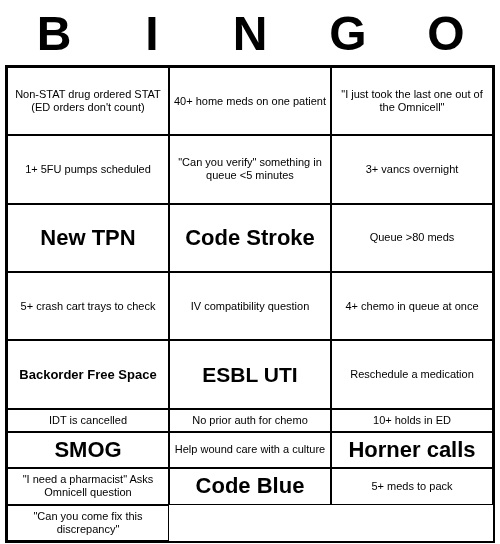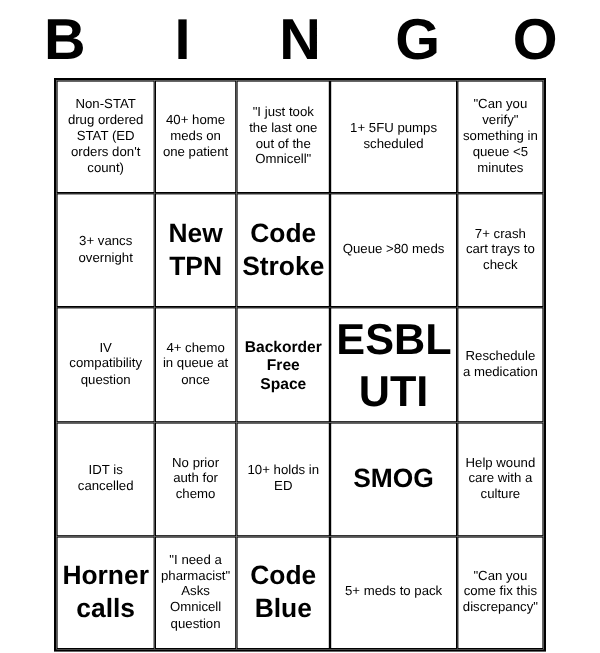--- a/index.html
+++ b/index.html
@@ -22,44 +22,44 @@
     }
     .bingo-letter {
       font-size: 48px;
       font-weight: bold;
       flex: 1;
       text-align: center;
       color: #000;
     }
     .bingo-grid {
       display: grid;
-      grid-template-columns: repeat(5, 1fr);
+      grid-template-columns: repeat(3, 1fr);
       grid-template-rows: repeat(5, 1fr);
-      width: 410px;
+      width: 490px;
       height: 478px;
       border: 2px solid #000;
     }
     .cell {
       border: 1px solid #000;
       display: flex;
       align-items: center;
       justify-content: center;
       text-align: center;
       padding: 4px;
       font-size: 11px;
       line-height: 1.2;
       background: #fff;
       position: relative;
     }
     .cell.large-text {
       font-size: 22px;
       font-weight: bold;
     }
     .cell.xlarge-text {
-      font-size: 36px;
+      font-size: 21px;
       font-weight: bold;
     }
     .cell.free-space {
       font-size: 13px;
       font-weight: bold;
     }
   </style>
 </head>
 <body>
 
@@ -74,21 +74,21 @@
 <div class="bingo-grid">
 <div class="cell">Non-STAT drug ordered STAT (ED orders don't count)</div>
     <div class="cell">40+ home meds on one patient</div>
     <div class="cell">"I just took the last one out of the Omnicell"</div>
     <div class="cell">1+ 5FU pumps scheduled</div>
     <div class="cell">"Can you verify" something in queue &lt;5 minutes</div>
     <div class="cell">3+ vancs overnight</div>
     <div class="cell large-text">New TPN</div>
     <div class="cell large-text">Code Stroke</div>
     <div class="cell">Queue &gt;80 meds</div>
-    <div class="cell">7+ crash cart trays to check</div>
+    <div class="cell">5+ crash cart trays to check</div>
     <div class="cell">IV compatibility question</div>
     <div class="cell">4+ chemo in queue at once</div>
     <div class="cell free-space">Backorder Free Space</div>
     <div class="cell xlarge-text">ESBL UTI</div>
     <div class="cell">Reschedule a medication</div>
     <div class="cell">IDT is cancelled</div>
     <div class="cell">No prior auth for chemo</div>
     <div class="cell">10+ holds in ED</div>
     <div class="cell large-text">SMOG</div>
     <div class="cell">Help wound care with a culture</div>

